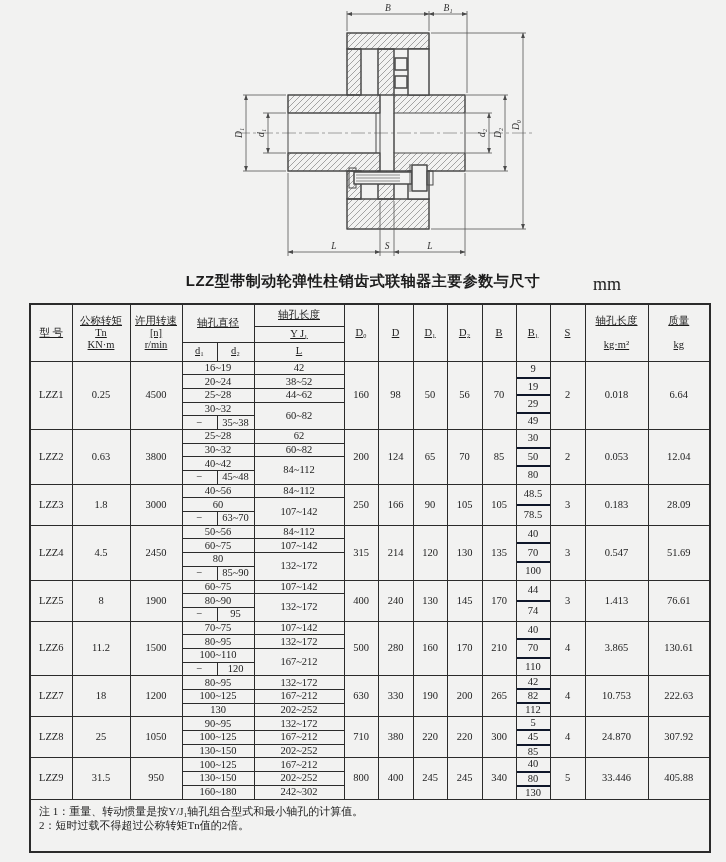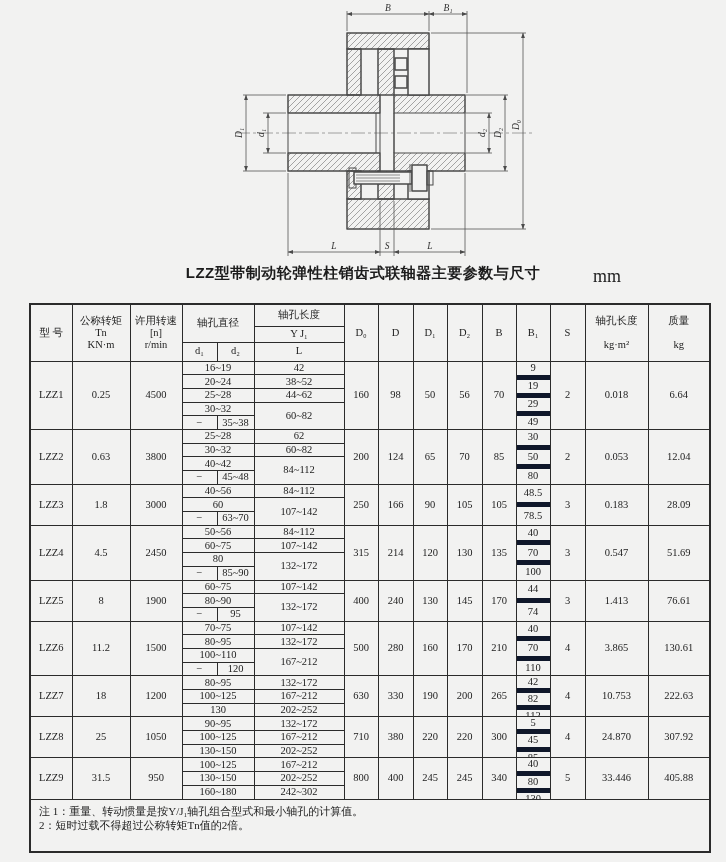--- a/index.html
+++ b/index.html
@@ -2,39 +2,39 @@
 <html><head>
 <meta charset="utf-8">
 <style>
   html,body{margin:0;padding:0;}
   body{background:#e8e8e8;}
   .page{position:relative;width:726px;height:862px;background:#f2f2f1;overflow:hidden;
         font-family:"Liberation Serif","DejaVu Serif",serif;color:#1c1c1c;}
   
   .drawing{position:absolute;left:0;top:0;width:726px;height:270px;}
   
-  .title-row{position:absolute;left:0;top:264px;width:726px;height:22px;}
+  .title-row{position:absolute;left:0;top:272px;width:726px;height:22px;}
   .doc-title{position:absolute;left:0;width:726px;text-align:center;
              font-family:"Liberation Sans","DejaVu Sans",sans-serif;
              font-weight:bold;font-size:15px;letter-spacing:.5px;}
   .unit-label{position:absolute;left:593px;top:2px;font-size:18px;
               font-family:"Liberation Serif",serif;}
   
   table.spec{position:absolute;left:29px;top:303px;width:680px;
              border-collapse:collapse;table-layout:fixed;
              border:2px solid #2b2b2b;}
   .spec th,.spec td{border:1px solid #2b2b2b;padding:0;text-align:center;
                     vertical-align:middle;font-weight:normal;
                     font-size:10.5px;line-height:1.15;overflow:hidden;}
-  .spec thead th{white-space:pre-line;}
+  .spec thead th{white-space:pre-line;text-decoration:underline;}
   .spec tbody tr{height:13.7px;}
   .hr1{height:22px;} .hr2{height:16px;} .hr3{height:19px;}
   td.b1td{position:relative;padding:0;}
   .b1stack{position:absolute;left:0;top:0;right:0;bottom:0;display:flex;flex-direction:column;}
-  .b1cell{flex:1;display:flex;align-items:center;justify-content:center;border-top:5px solid #0f172a;}
+  .b1cell{flex:1;display:flex;align-items:center;justify-content:center;border-top:2px solid #0f172a;}
   .b1cell:first-child{border-top:none;}
   td.notes-cell{text-align:left;vertical-align:top;padding:5px 0 6px 8px;height:40px;font-size:11px;}
   .note-line2{margin-top:2px;}
 </style>
 </head>
 <body>
 
 <div class="page">
 
   <svg class="drawing" viewBox="0 0 726 270" xmlns="http://www.w3.org/2000/svg">

